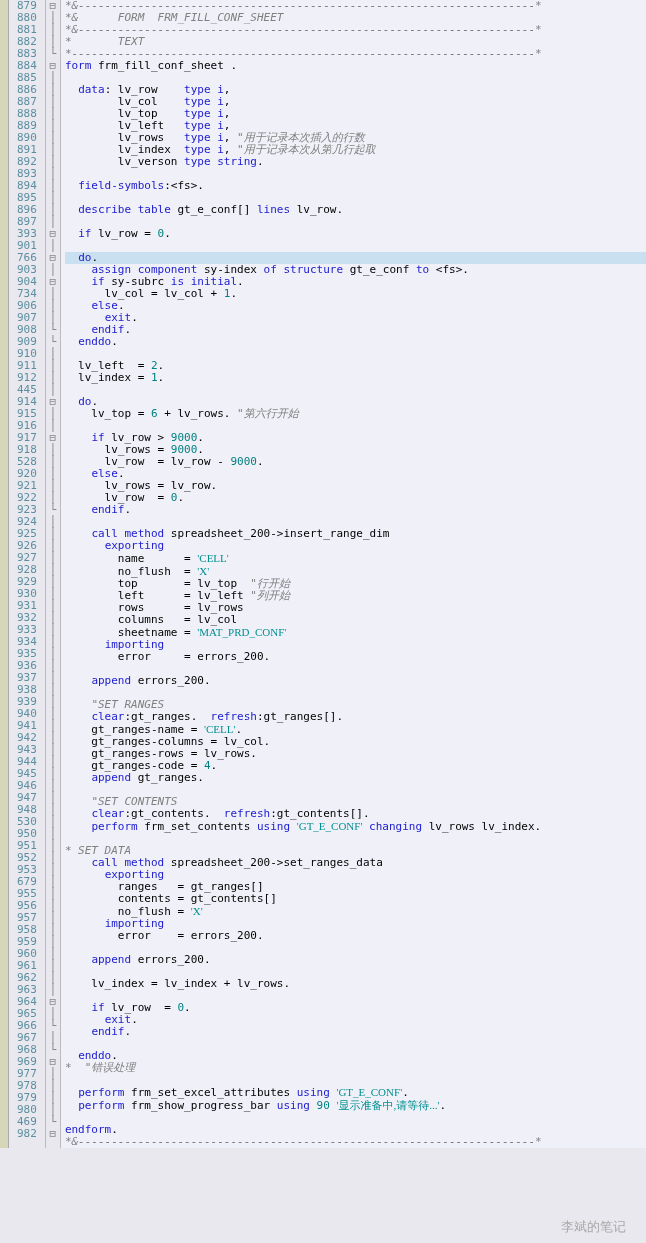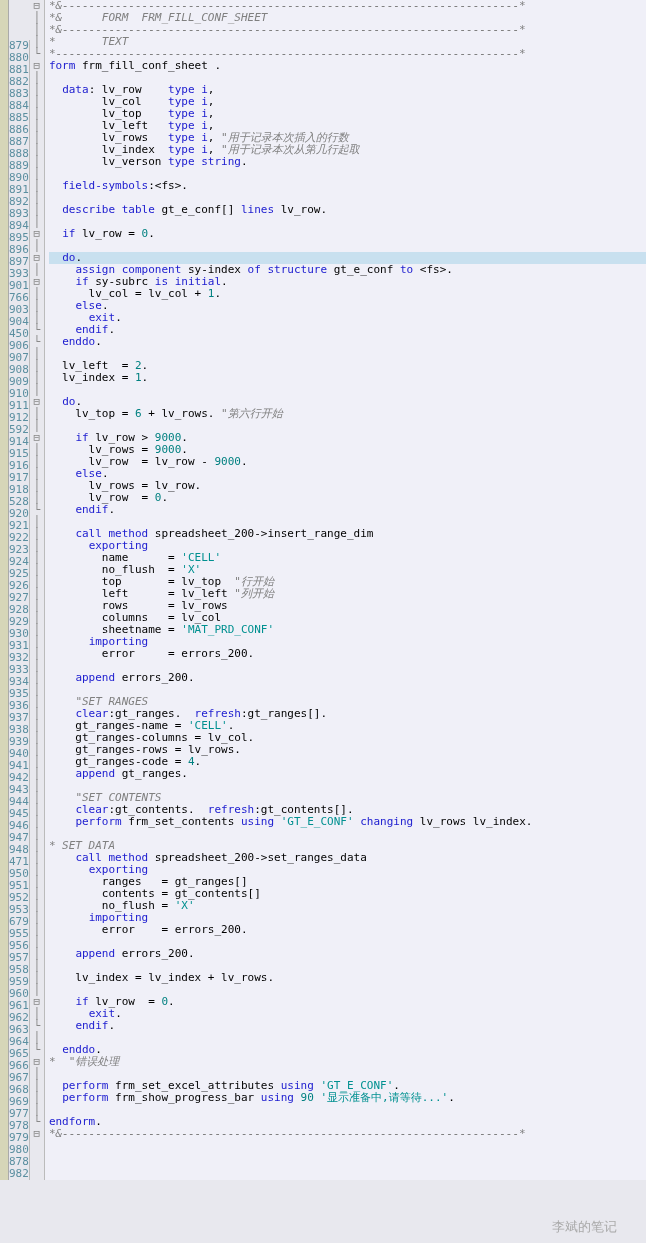--- a/index.html
+++ b/index.html
@@ -1,28 +1,28 @@
 <!DOCTYPE html>
 <html><head>
 <meta charset="utf-8">
 <style>
   body { margin:0; background:#E8E8EE; font-family:Consolas,monospace; font-size:11px; line-height:12px; }
   .wrap { display:flex; width:646px; }
   .lbar { width:8px; background:#D6D6B8; border-right:1px solid #aaa; }
-  .gutter { background:#E8E8EE; text-align:right; padding:0 0; border-right:1px solid #bbb; color:#5B8FA0; user-select:none;margin-top:40px; }
+  .gutter { background:#E8E8EE; text-align:right; padding:0 8px; border-right:1px solid #bbb; color:#5B8FA0; user-select:none; }
   .fold { background:#E8E8EE; width:14px; border-right:1px solid #bbb; color:#888; text-align:center; user-select:none; }
   .code { background:#F0F0F8; flex:1; padding-left:4px; white-space:pre; overflow:hidden; }
   .hl { background:#C8E0EF; display:block; }
   .kw { color:#2020D0; }
   .ty { color:#2020D0; }
   .num { color:#008080; }
-  .str { color:#009090; }
+  .str { color:#009090;font-family:Liberation Serif, serif; }
   .cm { color:#808080; font-style:italic; }
   .cmh { color:#808080; font-style:italic; }
-  .watermark { position:absolute; right:29px; bottom:10px; color:#aaa; font-family:sans-serif; font-size:13px; }
+  .watermark { position:absolute; right:20px; bottom:10px; color:#aaa; font-family:sans-serif; font-size:13px; }
 </style>
 </head>
 <body>
 
 <div class="wrap">
   <div class="lbar"></div>
   <div class="gutter" id="gutter">
       <div>879</div>
       <div>880</div>
       <div>881</div>
@@ -40,29 +40,29 @@
       <div>893</div>
       <div>894</div>
       <div>895</div>
       <div>896</div>
       <div>897</div>
       <div>393</div>
       <div>901</div>
       <div>766</div>
       <div>903</div>
       <div>904</div>
-      <div>450</div>
+      <div>734</div>
       <div>906</div>
       <div>907</div>
       <div>908</div>
       <div>909</div>
       <div>910</div>
       <div>911</div>
       <div>912</div>
-      <div>592</div>
+      <div>445</div>
       <div>914</div>
       <div>915</div>
       <div>916</div>
       <div>917</div>
       <div>918</div>
       <div>528</div>
       <div>920</div>
       <div>921</div>
       <div>922</div>
       <div>923</div>
@@ -84,21 +84,21 @@
       <div>939</div>
       <div>940</div>
       <div>941</div>
       <div>942</div>
       <div>943</div>
       <div>944</div>
       <div>945</div>
       <div>946</div>
       <div>947</div>
       <div>948</div>
-      <div>471</div>
+      <div>530</div>
       <div>950</div>
       <div>951</div>
       <div>952</div>
       <div>953</div>
       <div>679</div>
       <div>955</div>
       <div>956</div>
       <div>957</div>
       <div>958</div>
       <div>959</div>
@@ -109,21 +109,21 @@
       <div>964</div>
       <div>965</div>
       <div>966</div>
       <div>967</div>
       <div>968</div>
       <div>969</div>
       <div>977</div>
       <div>978</div>
       <div>979</div>
       <div>980</div>
-      <div>878</div>
+      <div>469</div>
       <div>982</div>
     </div>
   <div class="fold" id="fold">
       <div>⊟</div>
       <div>│</div>
       <div>│</div>
       <div>│</div>
       <div>└</div>
       <div>⊟</div>
       <div>│</div>

